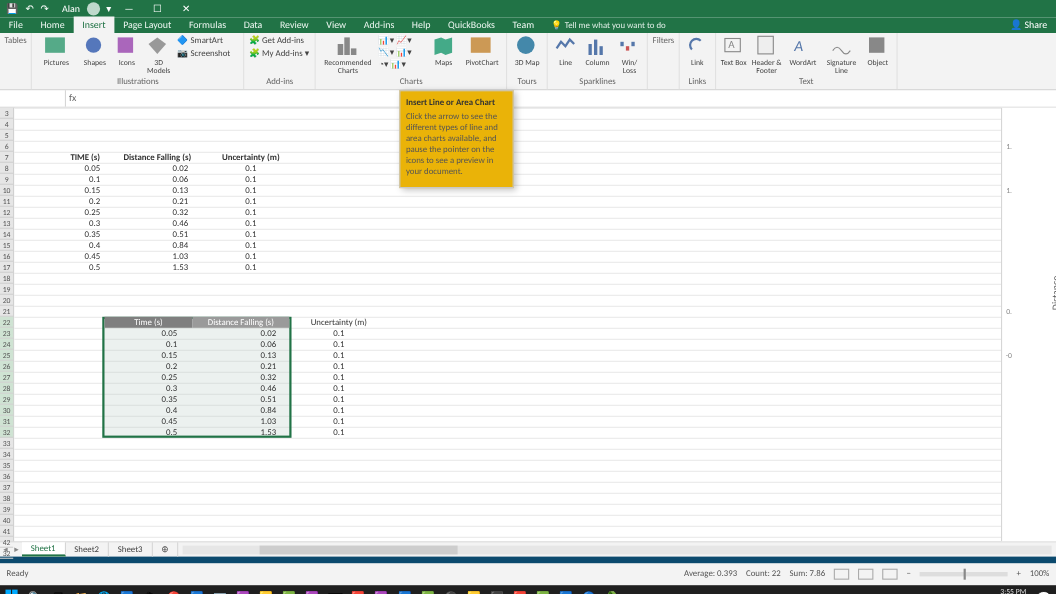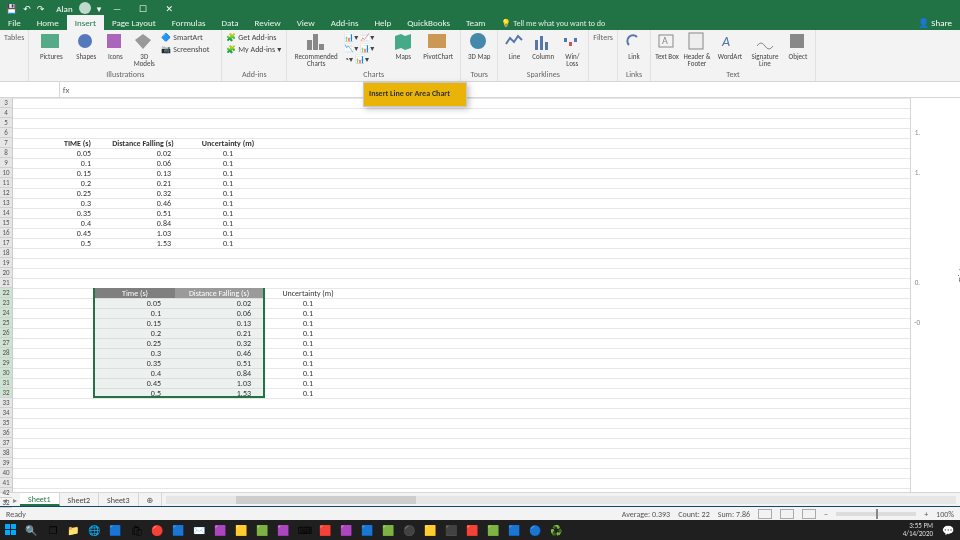--- a/index.html
+++ b/index.html
@@ -67,21 +67,21 @@
 
 .sheetbar{height:14px;background:#f3f3f3;border-top:1px solid #d6d6d6;display:flex;align-items:center;font-size:8px;}
 .sheetbar .navbtn{width:10px;text-align:center;color:#888;}
 .sheet{padding:0 8px;height:100%;display:flex;align-items:center;border-right:1px solid #d6d6d6;color:#444;}
 .sheet.active{background:#fff;border-bottom:2px solid #217346;color:#217346;}
 .sheetbar .scroll{flex:1;margin:0 4px;}
 .sheetbar .scrollbar{height:8px;background:#e6e6e6;position:relative;}
 .sheetbar .thumb{position:absolute;left:70px;width:180px;height:8px;background:#cdcdcd;}
 
 
-.statusbar{height:14px;background:#f3f3f3;border-top:1px solid #0c4a6e;display:flex;align-items:center;font-size:8px;color:#555;padding:0 6px;}
+.statusbar{height:26px;background:#f3f3f3;border-top:6px solid #0c4a6e;display:flex;align-items:center;font-size:8px;color:#555;padding:0 6px;}
 .statusbar .right{margin-left:auto;display:flex;gap:8px;align-items:center;}
 .viewbtn{width:14px;height:10px;border:1px solid #aaa;}
 .zoombar{width:80px;height:4px;background:#ddd;position:relative;}
 .zoombar .zt{position:absolute;left:40px;top:-3px;width:2px;height:10px;background:#888;}
 
 
 .taskbar{height:20px;background:#1f1f1f;display:flex;align-items:center;padding:0 2px;gap:3px;}
 .taskbar .tb{width:18px;height:16px;display:flex;align-items:center;justify-content:center;}
 .taskbar .clock{margin-left:auto;color:#ddd;font-size:7px;text-align:right;padding:0 4px;line-height:8px;}
 
@@ -310,20 +310,21 @@
           <div class="txt">Object</div>
         </div>
  </div>
       <div class="label">Text</div>
     </div>
 
 </div>
 
 <div class="tooltip">
  <div class="tt-title">Insert Line or Area Chart</div>
+ <div class="tt-body">Click the arrow to see the different types of line and area charts available, and pause the pointer on the icons to see a preview in your document.</div>
 </div>
 
 <div class="fbar">
  <div class="namebox"></div>
  <div class="fx">fx</div>
  <div class="finput"></div>
 </div>
 
 <div class="gridwrap">
  <div class="gutter" id="gutter">

